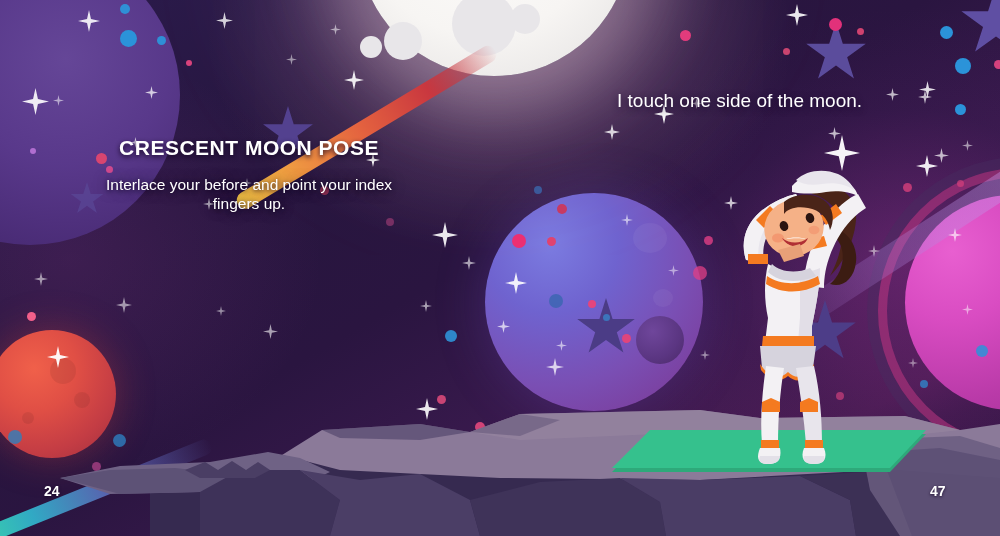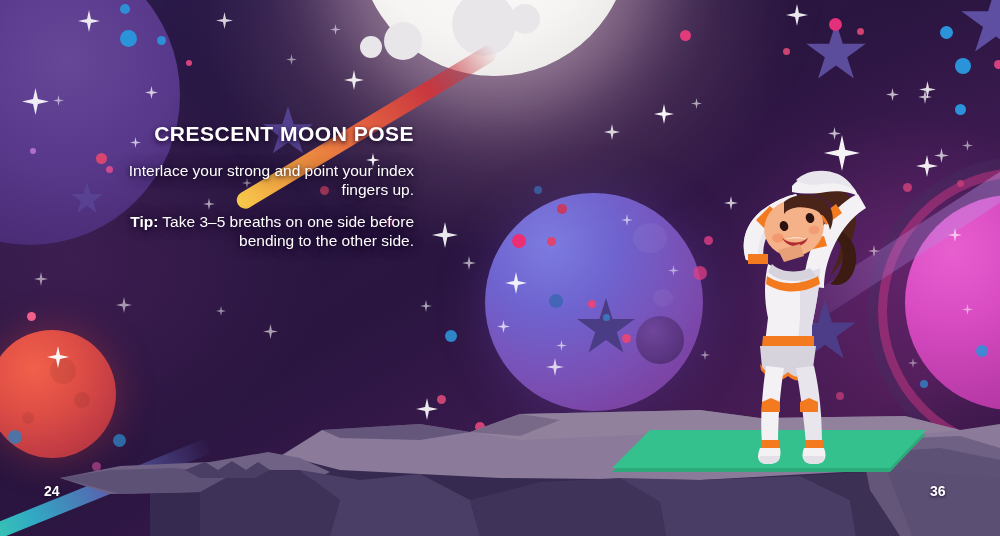--- a/index.html
+++ b/index.html
@@ -85,22 +85,22 @@
     clip-path:polygon(50% 0%,59% 41%,100% 50%,59% 59%,50% 100%,41% 59%,0% 50%,41% 41%);}
   .star5{position:absolute;
     clip-path:polygon(50% 0%,61% 35%,98% 35%,68% 57%,79% 91%,50% 70%,21% 91%,32% 57%,2% 35%,39% 35%);}
   .dot{position:absolute;border-radius:50%;}
 
   
   #cliff{position:absolute;left:0;top:0;width:1000px;height:536px;}
 
   
   #text-panel{
-    position:absolute;left:84px;top:122px;width:330px;
-    text-align:right;color:#ffffff;
+    position:absolute;left:84px;top:136px;width:330px;
+    text-align:center;color:#ffffff;
     text-shadow:0 1px 4px rgba(20,5,35,.85), 0 0 14px rgba(20,5,35,.6);
   }
   #text-panel::before{
     content:"";position:absolute;left:-40px;top:-18px;width:410px;height:320px;
     background:radial-gradient(ellipse at center, rgba(18,6,32,.60) 0%, rgba(18,6,32,.42) 55%, rgba(18,6,32,0) 80%);
     z-index:-1;pointer-events:none;
   }
   #pose-title{
     font-size:21px;font-weight:bold;letter-spacing:.5px;margin:0 0 16px 0;
     text-shadow:0 2px 5px rgba(20,5,35,.95);
@@ -343,21 +343,21 @@
     <path d="M105 272 L123 272 L123 282 L105 282 Z" fill="#f47a20"></path>
 
     <path d="M60 280 C56 290 58 296 68 296 C78 296 82 290 80 280 Z" fill="#f3f1f4"></path>
     <path d="M104 280 C100 290 104 296 114 296 C124 296 128 290 124 280 Z" fill="#f3f1f4"></path>
     <path d="M60 288 C58 293 60 296 68 296 C76 296 80 293 80 288 Z" fill="#e3e0e8"></path>
     <path d="M104 288 C102 293 106 296 114 296 C122 296 126 293 124 288 Z" fill="#e3e0e8"></path>
   </svg>
 
   <div id="text-panel">
     <h1 id="pose-title">CRESCENT MOON POSE</h1>
-    <p class="pose-line">Interlace your strong and point your index fingers up.</p>
-    <p class="pose-line"><span class="tip-label">Tip:</span><span> Take 3–5 breaths on one side before bending to the other side.</span></p>
+    <p class="pose-line">Interlace your before and point your index fingers up.</p>
   </div>
 
+  <div id="caption">I touch one side of the moon.</div>
 
   <div class="pagenum" id="page-left">24</div>
-  <div class="pagenum" id="page-right">36</div>
+  <div class="pagenum" id="page-right">47</div>
 
 </div>
 
 </body></html>

